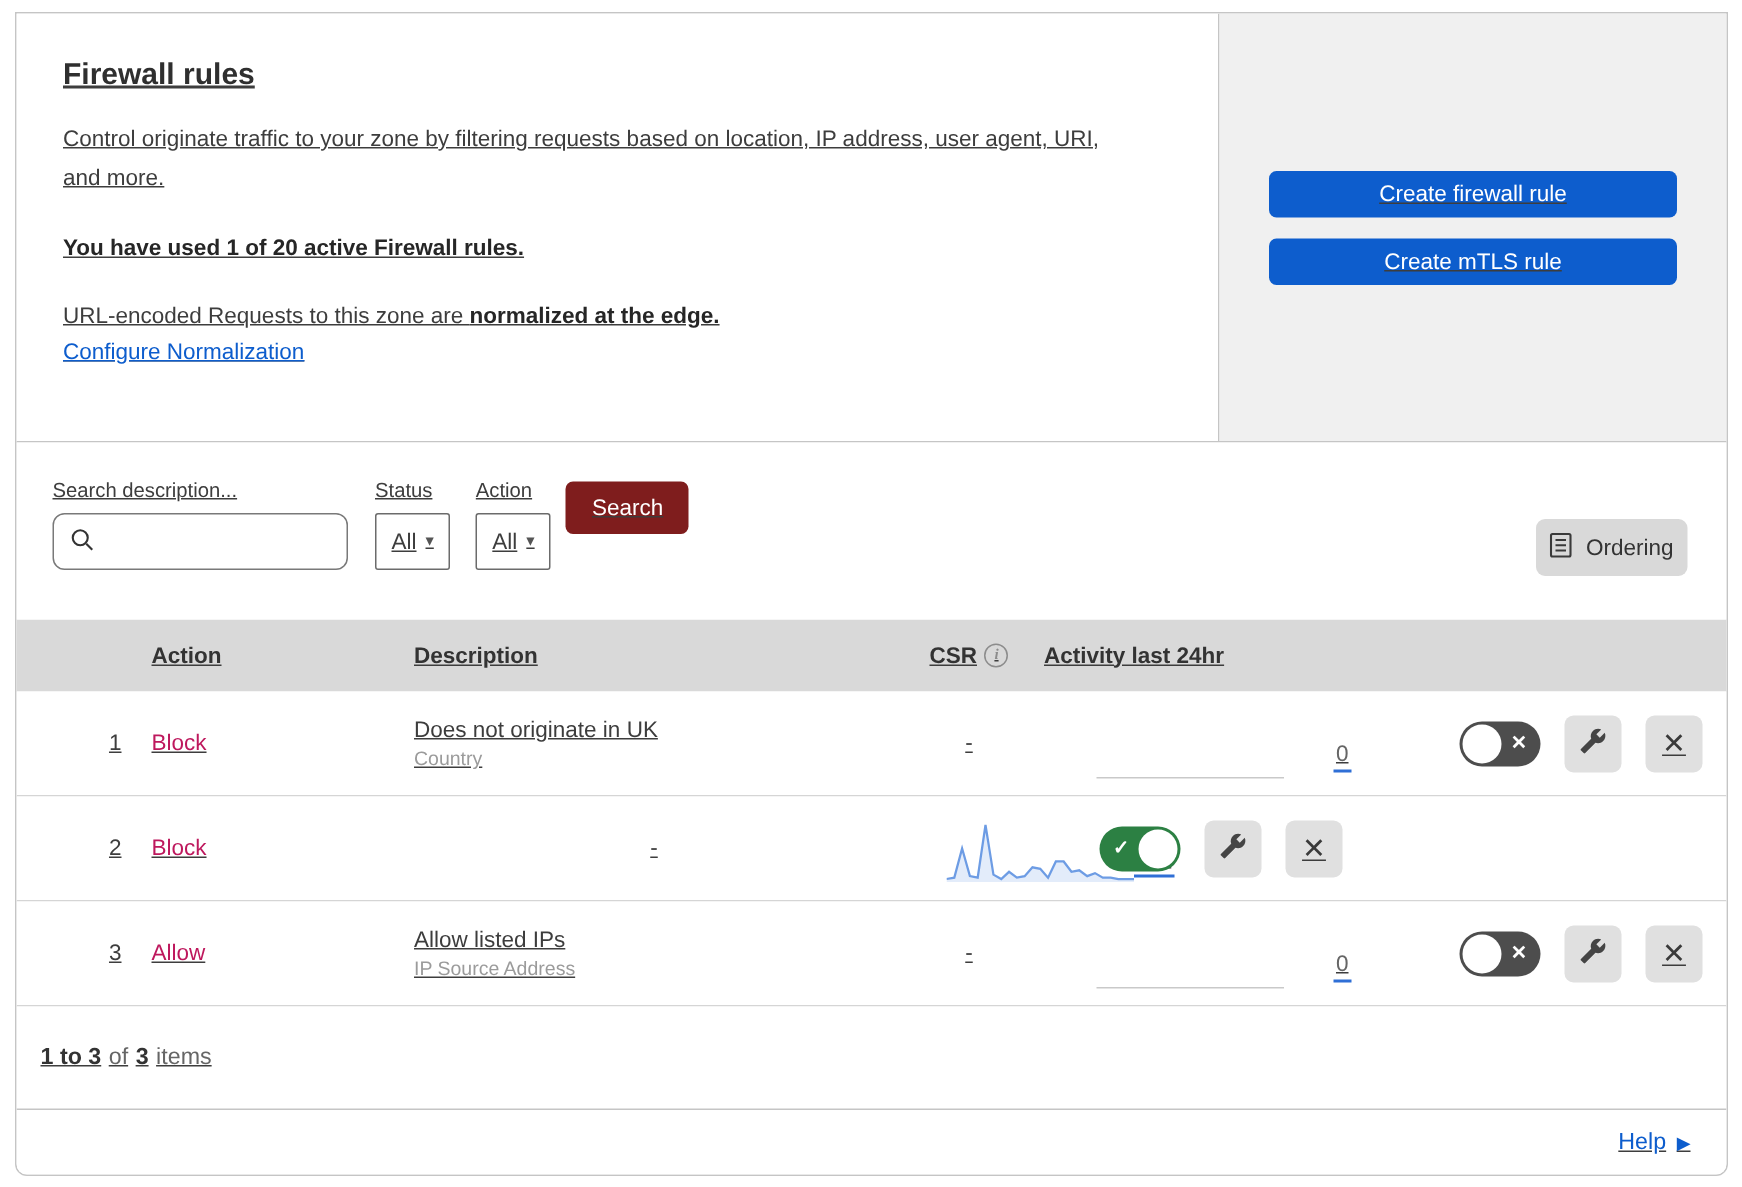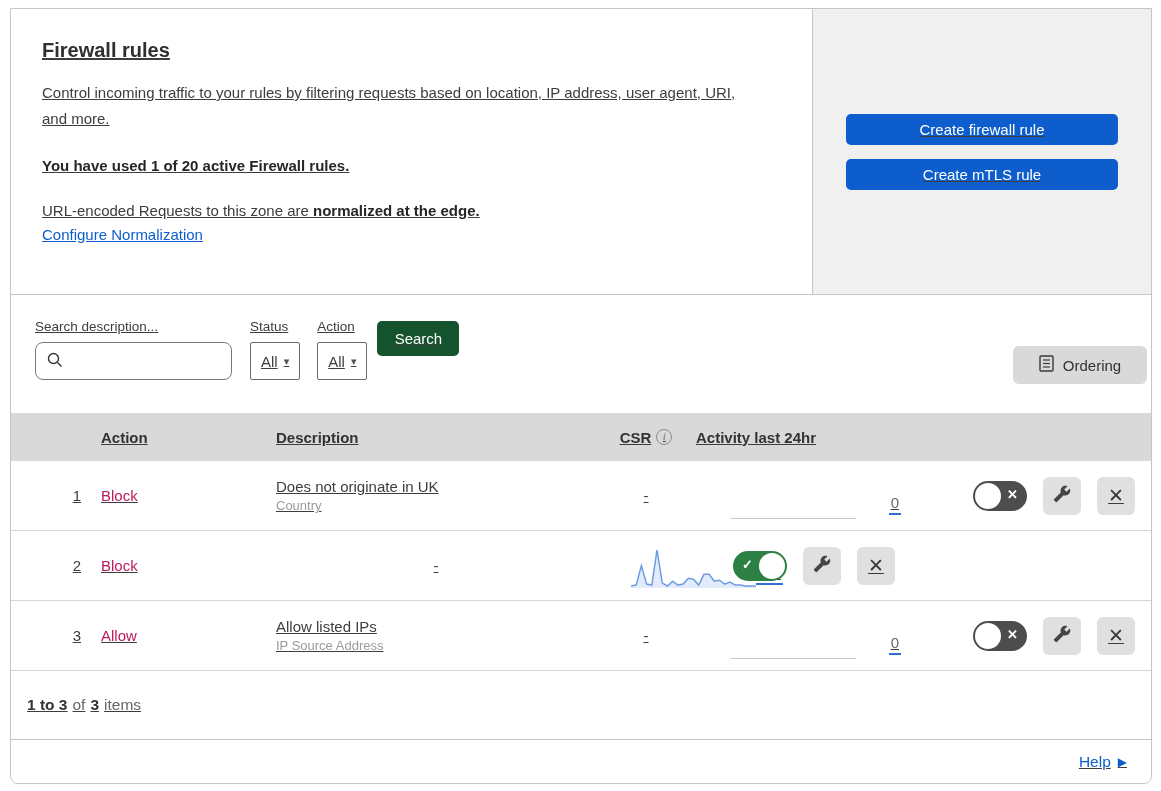--- a/index.html
+++ b/index.html
@@ -29,23 +29,23 @@
   .field { display:flex; flex-direction:column; }
   .field-label { font-size:13.5px; color:#3d3d3d; margin-bottom:8px; }
   .search-wrap { position:relative; }
   .search-input { width:197px; height:38px; border:1px solid #797979; border-radius:8px;
                   padding:0 10px 0 36px; font-size:15px; font-family:inherit; outline:none; }
   .search-ico { position:absolute; left:12px; top:10px; }
   .dd { height:38px; border:1px solid #6b6b6b; border-radius:2px; background:#fff;
         display:flex; align-items:center; gap:6px; padding:0 10px; font-size:15px; cursor:pointer; }
   .dd .caret { font-size:11px; color:#555; line-height:1; }
   .f-status { margin-left:18px; } .f-action { margin-left:17px; }
-  .btn-search { margin-left:10px; margin-top:2px; width:82px; height:35px; background:#14532d;
+  .btn-search { margin-left:10px; margin-top:2px; width:82px; height:35px; background:#7f1d1d;
                 color:#fff; font-size:15px; border:none; border-radius:5px; cursor:pointer; font-family:inherit; }
-  .btn-ordering { position:absolute; right:4px; top:51px; width:134px; height:38px;
+  .btn-ordering { position:absolute; right:26px; top:51px; width:101px; height:38px;
                   background:#d9d9d9; border:none; border-radius:6px; font-size:15px; color:#333;
                   display:flex; align-items:center; justify-content:center; gap:9px; cursor:pointer; font-family:inherit; }
 
   
   .trow { display:grid; grid-template-columns:90px 175px 320px 100px 215px 1fr;
           align-items:center; }
   .thead { height:48px; background:#d9d9d9; }
   .th { font-size:15px; font-weight:600; color:#333; }
   .th-csr { display:flex; align-items:center; justify-content:center; gap:5px; }
   .info-ico { width:16px; height:16px; border:1px solid #8c8c8c; border-radius:50%; color:#8c8c8c;
@@ -88,21 +88,21 @@
   .help-arrow { color:#0d5dcd; font-size:12px; }
 </style>
 </head>
 <body>
 
 <div class="outer">
 
   <div class="header-row">
     <div class="left-card">
       <div class="page-title">Firewall rules</div>
-      <p class="desc">Control incoming traffic to your rules by filtering requests based on location, IP address, user agent, URI, and more.</p>
+      <p class="desc">Control originate traffic to your zone by filtering requests based on location, IP address, user agent, URI, and more.</p>
       <div class="usage">You have used 1 of 20 active Firewall rules.</div>
       <div class="norm"><span>URL-encoded Requests to this zone are </span><strong>normalized at the edge.</strong></div>
       <a class="link">Configure Normalization</a>
     </div>
     <div class="right-panel">
       <button class="btn-blue">Create firewall rule</button>
       <button class="btn-blue">Create mTLS rule</button>
     </div>
   </div>
 

